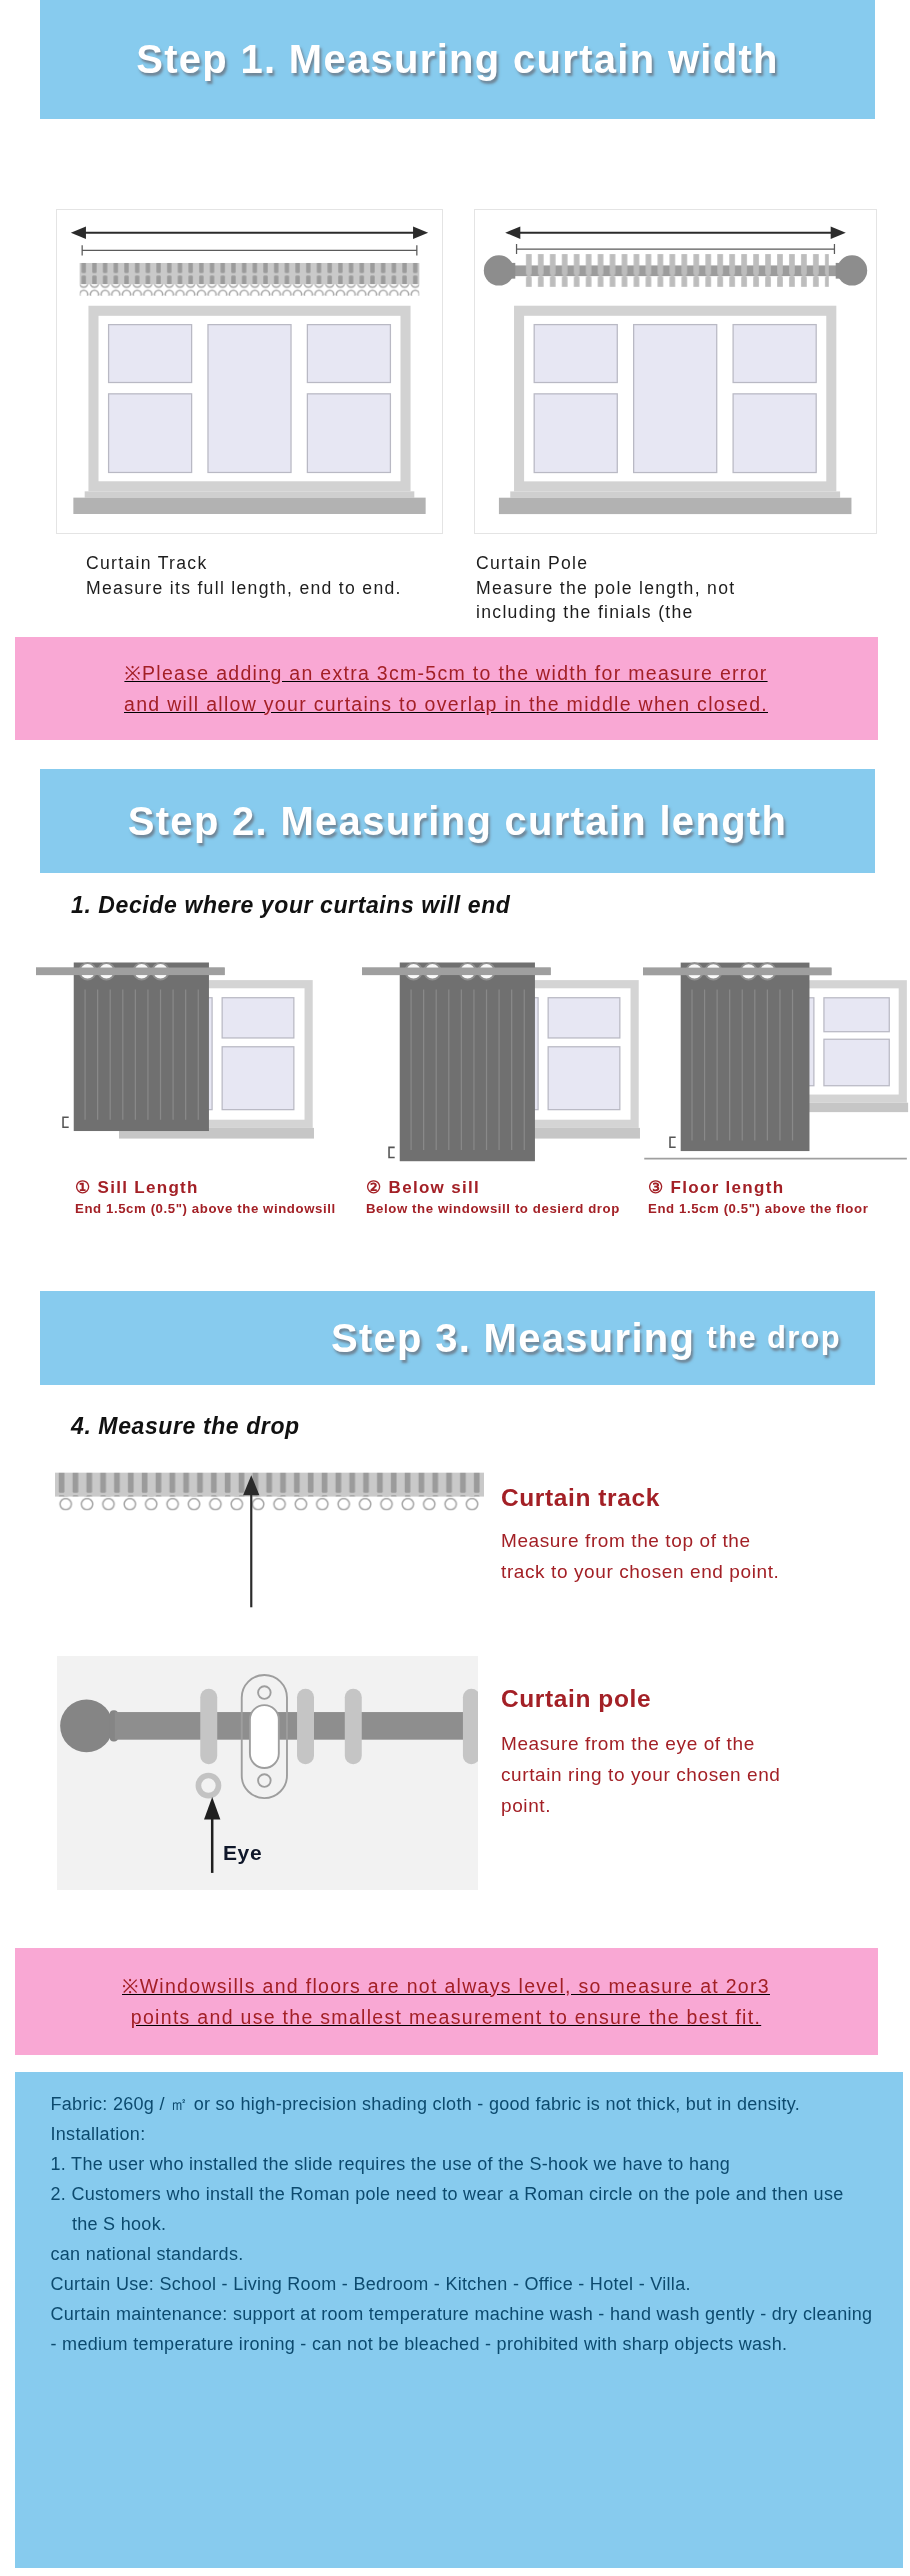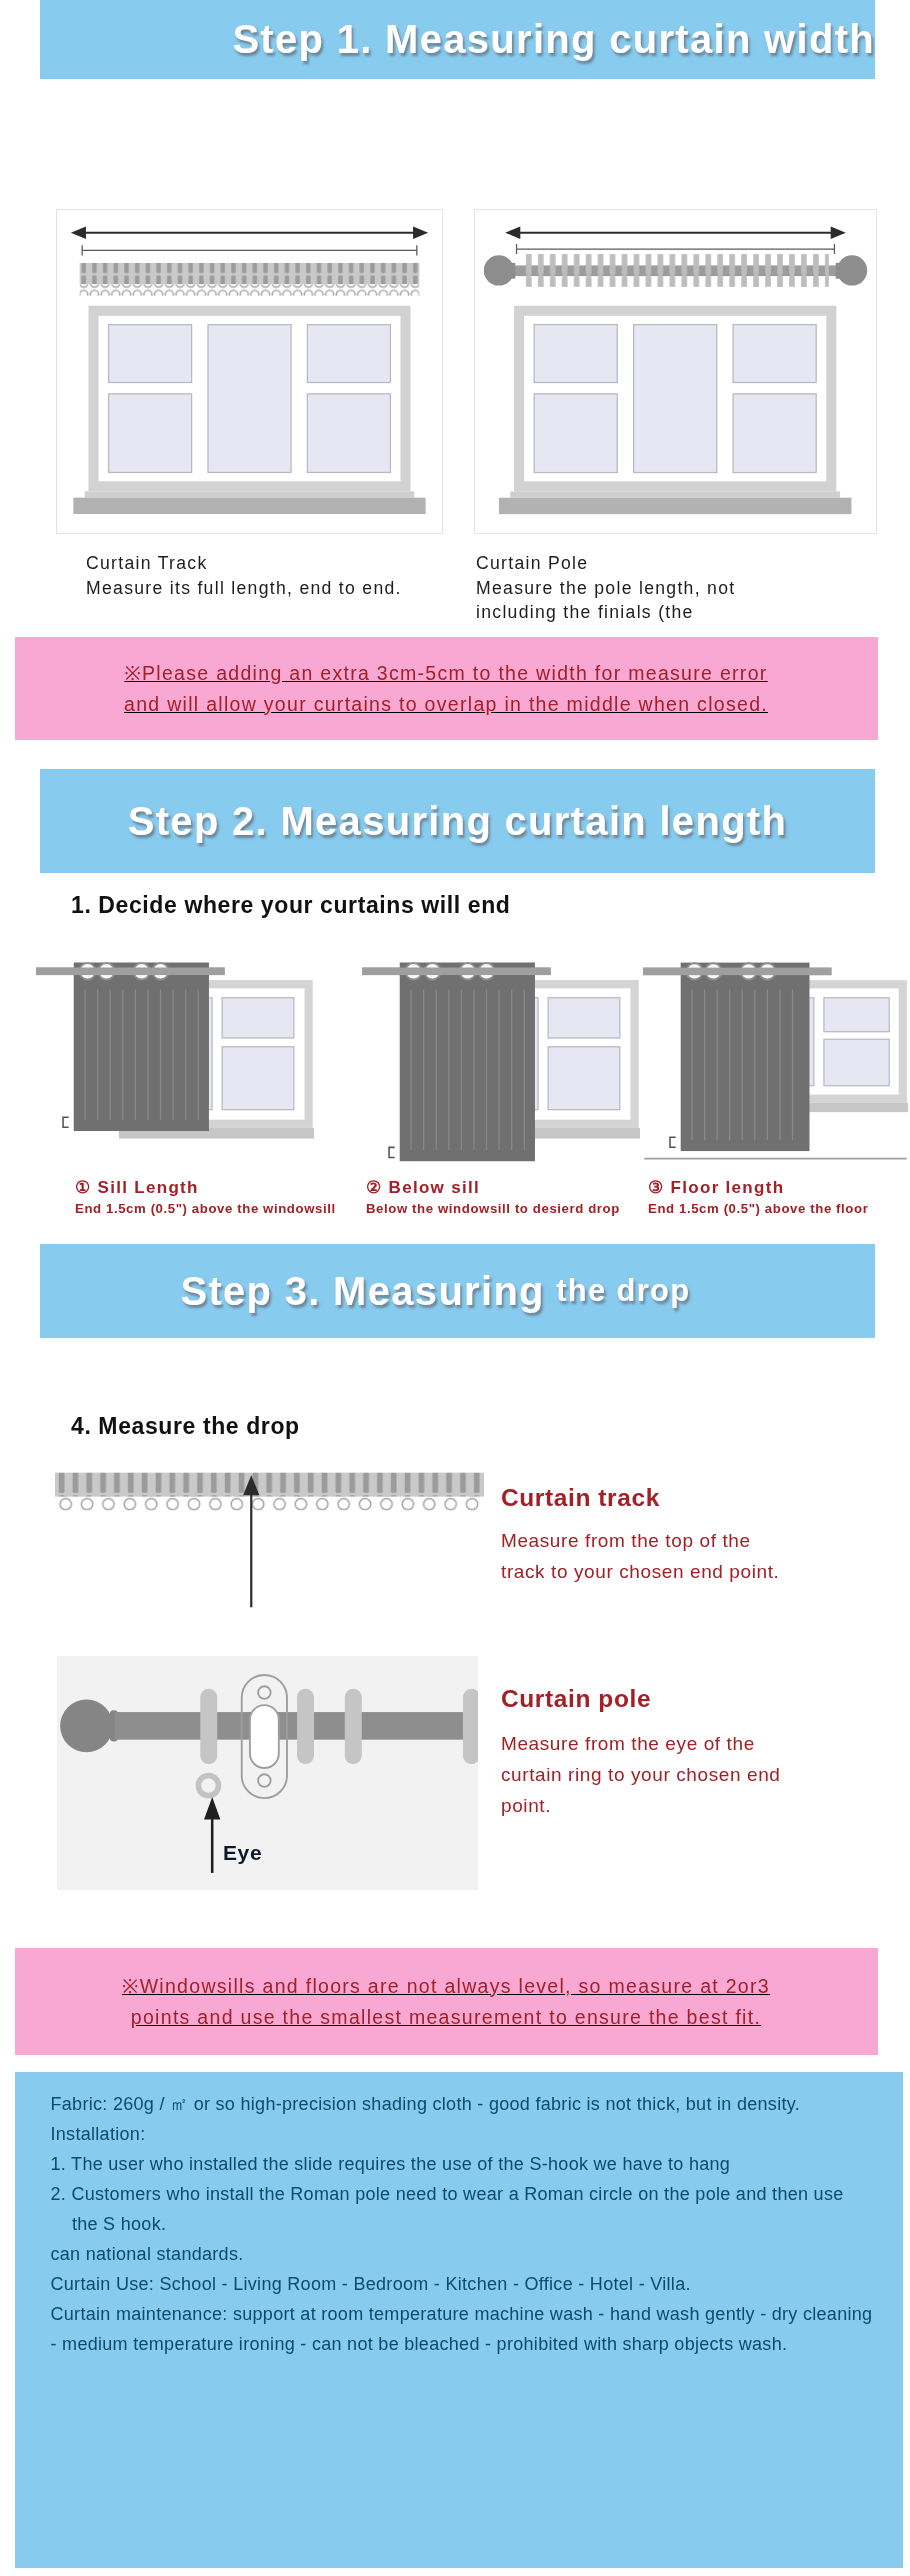--- a/index.html
+++ b/index.html
@@ -22,21 +22,21 @@
 
   
   .cap{color:#1d1d1d;font-size:17.6px;letter-spacing:1.3px;line-height:24.5px;white-space:nowrap;}
 
   
   .note{background:#f9a8d4;text-align:center;text-decoration:underline;}
   .note .ln{color:#a32026;font-size:19.5px;letter-spacing:1.3px;line-height:31px;white-space:nowrap;}
   .note{display:flex;flex-direction:column;justify-content:center;}
 
   
-  .subhead{color:#111111;font-size:23px;font-weight:bold;letter-spacing:0.6px;white-space:nowrap;}
+  .subhead{color:#111111;font-size:23px;font-weight:bold;letter-spacing:0.6px;white-space:nowrap;font-style:italic;}
 
   
   .plabel{color:#a32026;font-size:17px;font-weight:bold;letter-spacing:1.3px;white-space:nowrap;}
   .pcap{color:#a32026;font-size:13.2px;font-weight:bold;letter-spacing:0.6px;white-space:nowrap;}
 
   
   .red-head{color:#a32026;font-size:24.5px;font-weight:bold;letter-spacing:0.6px;white-space:nowrap;}
   .red-body{color:#a32026;font-size:19px;letter-spacing:0.6px;line-height:31px;white-space:nowrap;}
 
   .pole-box{background:#f2f2f2;}
@@ -45,21 +45,21 @@
   
   .footer{background:#87cbee;}
   .footer .fl{color:#0c4a6e;font-size:18px;letter-spacing:0.3px;line-height:30px;white-space:nowrap;}
   .footer .fl.indent{padding-left:21.4px;}
 </style>
 </head>
 <body>
 
 <div class="page">
 
-  <div class="abs banner" style="left:40px;top:0;width:835px;height:79px;justify-content:flex-end;">
+  <div class="abs banner" style="left:40px;top:0;width:835px;height:119px;">
     <span class="t">Step 1. Measuring curtain width</span>
   </div>
 
 
   <div class="abs illu-box" style="left:56px;top:209px;width:385px;height:323px;">
     <svg viewBox="0 0 612 513" width="385" height="323">
       <defs>
         <pattern id="slotA" width="17" height="34" patternUnits="userSpaceOnUse">
           <rect width="17" height="34" fill="#c9c9c9"></rect>
           <rect x="5" y="2" width="7" height="30" rx="2" fill="#9b9b9b"></rect>
@@ -220,21 +220,21 @@
         <circle cx="198" cy="16" r="13" fill="#fafafa" stroke="#8f8f8f" stroke-width="3"></circle>
         <rect x="0" y="10" width="300" height="12" fill="#9f9f9f"></rect>
       </g>
       <path d="M52 280 h-9 v16 h9" stroke="#555555" stroke-width="2.5" fill="none"></path>
       <line x1="2" y1="314" x2="420" y2="314" stroke="#9f9f9f" stroke-width="3"></line>
     </svg>
   </div>
   <div class="abs plabel" style="left:648px;top:1177px;">③ Floor length</div>
   <div class="abs pcap" style="left:648px;top:1201px;">End 1.5cm (0.5") above the floor</div>
 
-  <div class="abs banner" style="left:40px;top:1244px;width:835px;height:94px;padding-right:44px;box-sizing:border-box;">
+  <div class="abs banner" style="left:40px;top:1291px;width:835px;height:94px;padding-right:34px;box-sizing:border-box;justify-content:flex-end;">
     <span class="t">Step 3. Measuring</span>
     <span class="t t-small">the drop</span>
   </div>
 
   <div class="abs subhead" style="left:71px;top:1413px;">4. Measure the drop</div>
 
   <div class="abs" style="left:55px;top:1470px;width:429px;height:145px;">
     <svg viewBox="0 0 682 230" width="429" height="145">
       <defs>
         <pattern id="slotD" width="22" height="38" patternUnits="userSpaceOnUse">

